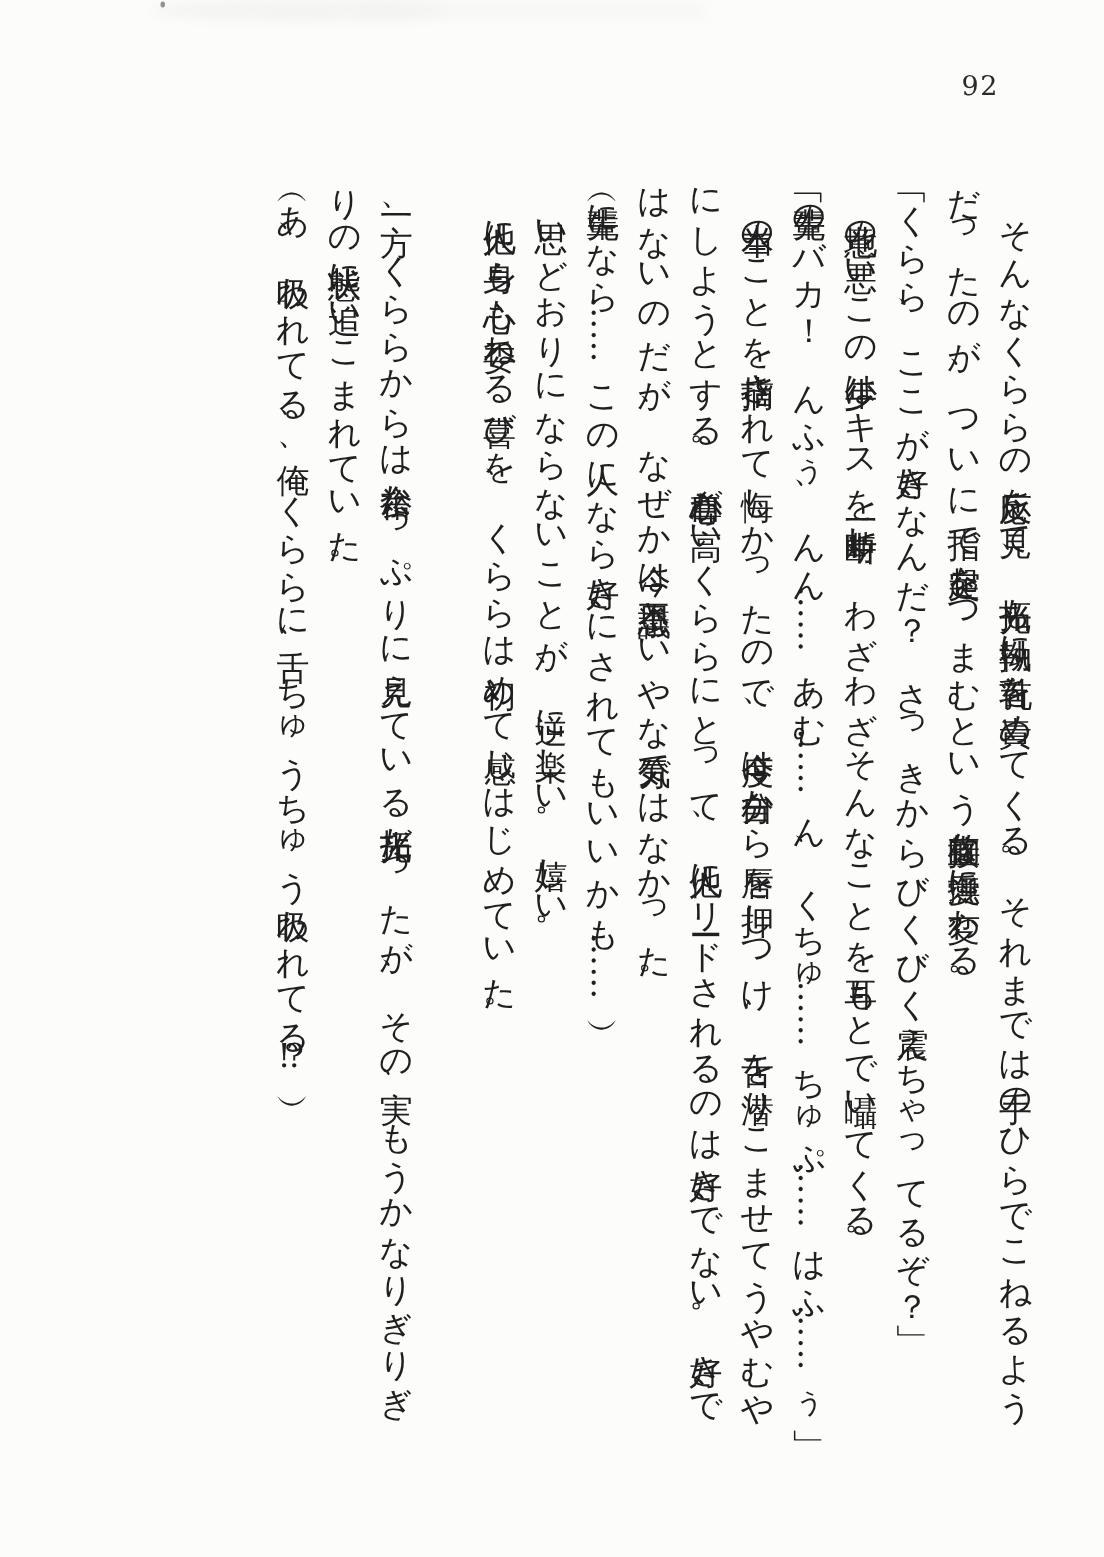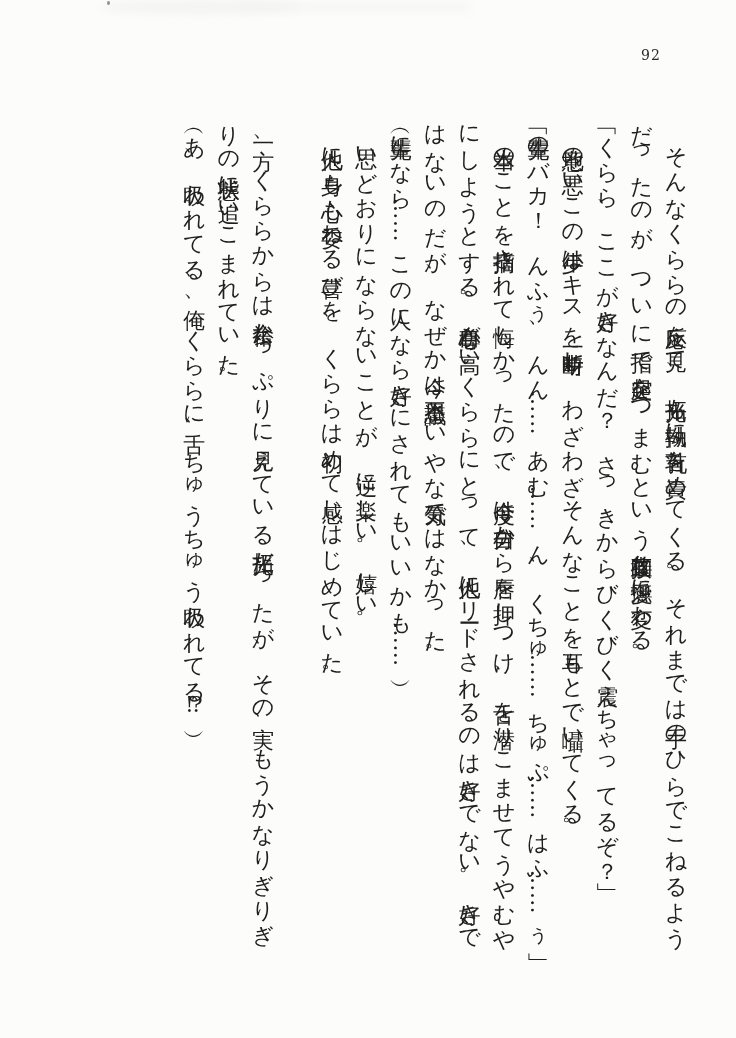--- a/index.html
+++ b/index.html
@@ -42,21 +42,21 @@
     left: 107px; top: 1px;
     width: 3px; height: 4px;
     background: #777;
     opacity: 0.8;
     border-radius: 50%;
   }
   .page-number {
     position: absolute;
     left: 641px;
     top: 47px;
-    font-size: 14px;
+    font-size: 18px;
     letter-spacing: 1px;
     color: #2a2a2a;
   }
   .text-block {
     position: absolute;
     top: 110px;
     right: 43px;
     width: 586px;
     height: 846px;
     writing-mode: vertical-rl;

